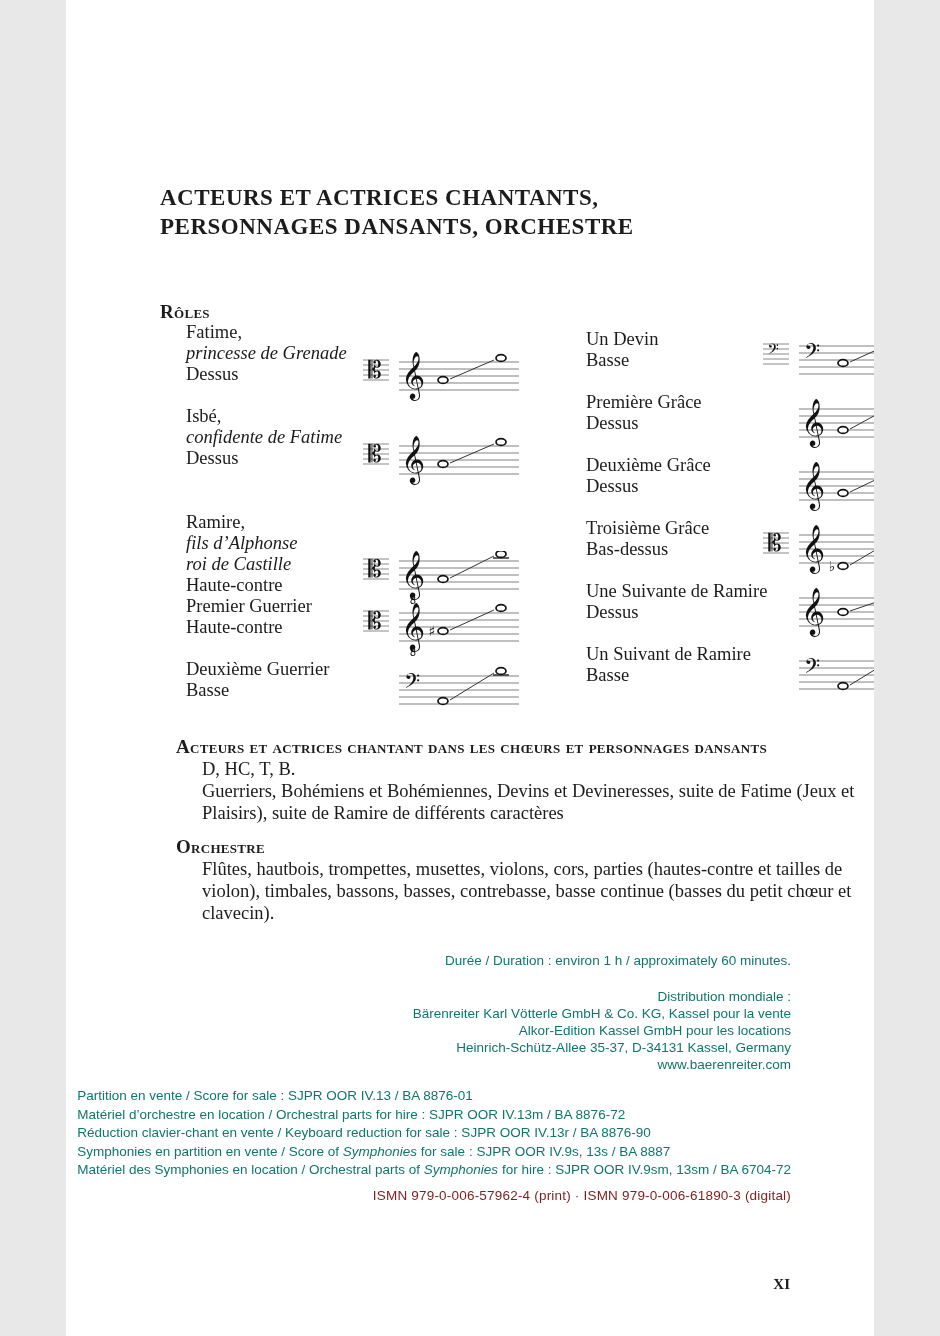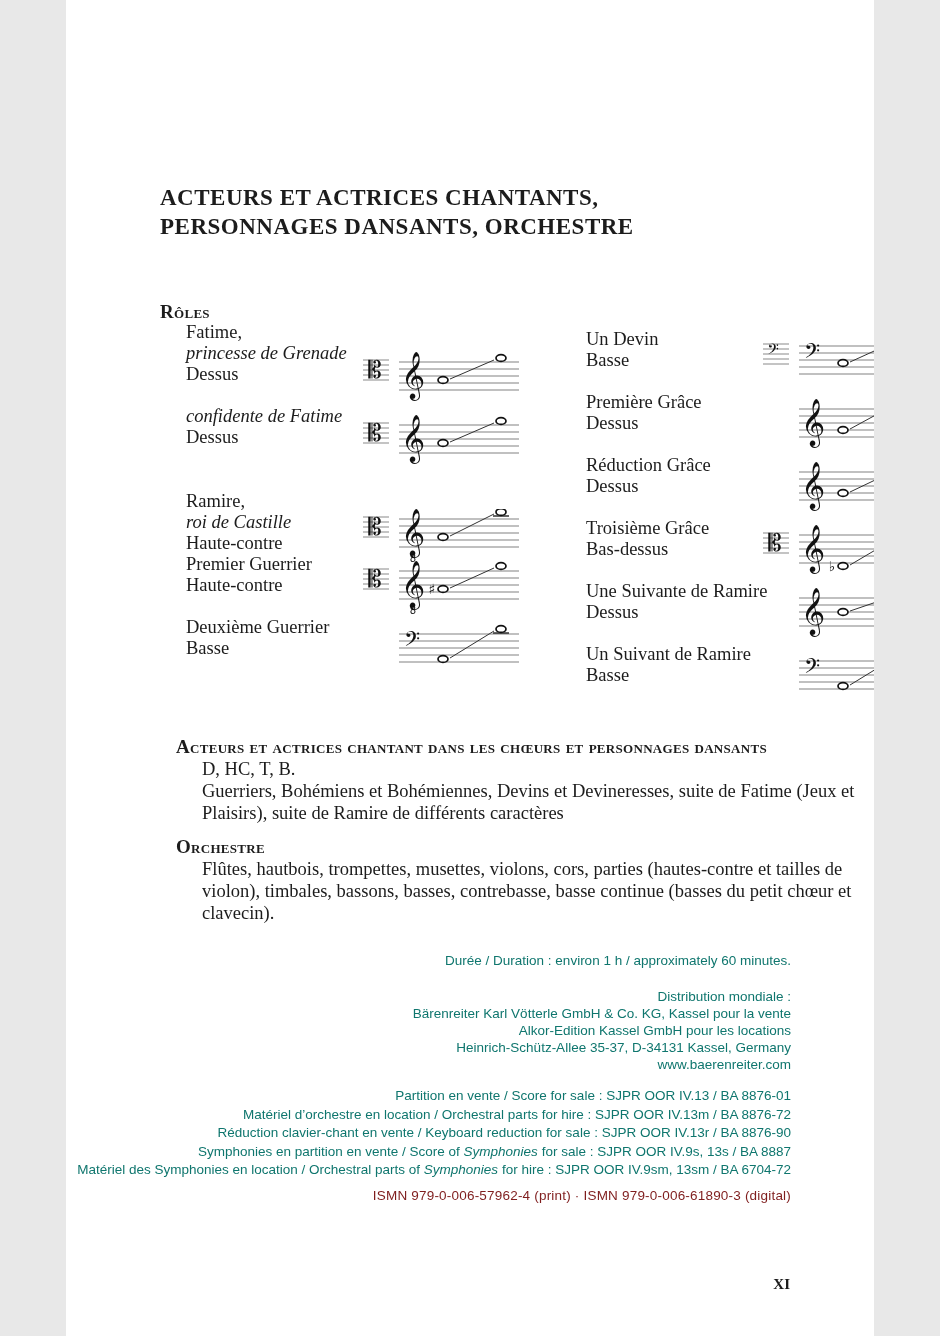--- a/index.html
+++ b/index.html
@@ -24,21 +24,21 @@
   .lines-4 .role-stave{bottom:-9px;}
   
   .prose-sec{position:absolute;left:110px;width:770px;}
   #choirs{top:736px;}
   #orchestre{top:836px;}
   .prose-lines{margin-left:26px;font-size:18.5px;line-height:22px;}
   
   .small-sans{font-family:"Liberation Sans","DejaVu Sans",sans-serif;color:#0f766e;}
   #duration{position:absolute;right:83px;top:953px;font-size:13.5px;}
   #distribution{position:absolute;right:83px;top:988px;text-align:right;font-size:13.5px;line-height:17px;}
-  #sales{position:absolute;right:83px;top:1087px;text-align:right;font-size:13.5px;line-height:18.6px;}
+  #sales{position:absolute;right:83px;top:1087px;text-align:left;font-size:13.5px;line-height:18.6px;}
   #sales .it{font-style:italic;}
   #ismn{position:absolute;right:83px;top:1188px;font-size:13.5px;letter-spacing:.2px;color:#7f1d1d;}
   #pagenum{position:absolute;right:84px;top:1276px;font-size:15px;font-weight:bold;}
 </style>
 </head>
 <body>
 
 <div id="page">
 
   <div id="title">
@@ -68,20 +68,21 @@
             <line x1="36" y1="31" x2="156" y2="31" stroke="#ababab" stroke-width="1.4"></line>
             <line x1="36" y1="38" x2="156" y2="38" stroke="#ababab" stroke-width="1.4"></line>
             <text x="50" y="23" font-size="41" fill="#111111" text-anchor="middle" dominant-baseline="central" font-family="&quot;DejaVu Sans&quot;, sans-serif">𝄞</text>
             <line x1="87" y1="27" x2="131" y2="8" stroke="#333" stroke-width="1"></line>
             <ellipse cx="80" cy="28" rx="5" ry="3.4" fill="#fff" stroke="#111111" stroke-width="1.7"></ellipse>
             <ellipse cx="138" cy="6" rx="5" ry="3.4" fill="#fff" stroke="#111111" stroke-width="1.7"></ellipse>
           </svg></span>
       </div>
       <div class="role-row lines-3" style="margin-bottom: 43px;">
         <div class="role-text">
+          <div class="role-name">Isbé,</div>
           <div class="role-desc">confidente de Fatime</div>
           <div class="role-voice">Dessus</div>
         </div>
         <span class="role-stave"><svg width="158" height="54" viewBox="0 0 158 54">
             <line x1="0" y1="8" x2="26" y2="8" stroke="#ababab" stroke-width="1.4"></line>
             <line x1="0" y1="13" x2="26" y2="13" stroke="#ababab" stroke-width="1.4"></line>
             <line x1="0" y1="18" x2="26" y2="18" stroke="#ababab" stroke-width="1.4"></line>
             <line x1="0" y1="23" x2="26" y2="23" stroke="#ababab" stroke-width="1.4"></line>
             <line x1="0" y1="28" x2="26" y2="28" stroke="#ababab" stroke-width="1.4"></line>
             <text x="12" y="18" font-size="24" fill="#111111" text-anchor="middle" dominant-baseline="central" font-family="&quot;DejaVu Sans&quot;, sans-serif">𝄡</text>
@@ -92,20 +93,21 @@
             <line x1="36" y1="38" x2="156" y2="38" stroke="#ababab" stroke-width="1.4"></line>
             <text x="50" y="23" font-size="41" fill="#111111" text-anchor="middle" dominant-baseline="central" font-family="&quot;DejaVu Sans&quot;, sans-serif">𝄞</text>
             <line x1="87" y1="27" x2="131" y2="8" stroke="#333" stroke-width="1"></line>
             <ellipse cx="80" cy="28" rx="5" ry="3.4" fill="#fff" stroke="#111111" stroke-width="1.7"></ellipse>
             <ellipse cx="138" cy="6" rx="5" ry="3.4" fill="#fff" stroke="#111111" stroke-width="1.7"></ellipse>
           </svg></span>
       </div>
       <div class="role-row lines-4" style="margin-bottom: 0px;">
         <div class="role-text">
           <div class="role-name">Ramire,</div>
+          <div class="role-desc">fils d’Alphonse</div>
           <div class="role-desc">roi de Castille</div>
           <div class="role-voice">Haute-contre</div>
         </div>
         <span class="role-stave"><svg width="158" height="54" viewBox="0 0 158 54">
             <line x1="0" y1="8" x2="26" y2="8" stroke="#ababab" stroke-width="1.4"></line>
             <line x1="0" y1="13" x2="26" y2="13" stroke="#ababab" stroke-width="1.4"></line>
             <line x1="0" y1="18" x2="26" y2="18" stroke="#ababab" stroke-width="1.4"></line>
             <line x1="0" y1="23" x2="26" y2="23" stroke="#ababab" stroke-width="1.4"></line>
             <line x1="0" y1="28" x2="26" y2="28" stroke="#ababab" stroke-width="1.4"></line>
             <text x="12" y="18" font-size="24" fill="#111111" text-anchor="middle" dominant-baseline="central" font-family="&quot;DejaVu Sans&quot;, sans-serif">𝄡</text>
@@ -206,21 +208,21 @@
             <text x="50" y="23" font-size="41" fill="#111111" text-anchor="middle" dominant-baseline="central" font-family="&quot;DejaVu Sans&quot;, sans-serif">𝄞</text>
             <line x1="87" y1="30" x2="131" y2="6" stroke="#333" stroke-width="1"></line>
             <line x1="130" y1="8" x2="146" y2="8" stroke="#111111" stroke-width="1.3"></line>
             <text x="126" y="4" font-size="14" fill="#111111" text-anchor="middle" dominant-baseline="central" font-family="&quot;DejaVu Sans&quot;, sans-serif">♭</text>
             <ellipse cx="80" cy="31" rx="5" ry="3.4" fill="#fff" stroke="#111111" stroke-width="1.7"></ellipse>
             <ellipse cx="138" cy="4" rx="5" ry="3.4" fill="#fff" stroke="#111111" stroke-width="1.7"></ellipse>
           </svg></span>
       </div>
       <div class="role-row lines-2" style="margin-bottom: 21px;">
         <div class="role-text">
-          <div class="role-name">Réduction Grâce</div>
+          <div class="role-name">Deuxième Grâce</div>
           <div class="role-voice">Dessus</div>
         </div>
         <span class="role-stave"><svg width="158" height="54" viewBox="0 0 158 54">
             <line x1="36" y1="10" x2="156" y2="10" stroke="#ababab" stroke-width="1.4"></line>
             <line x1="36" y1="17" x2="156" y2="17" stroke="#ababab" stroke-width="1.4"></line>
             <line x1="36" y1="24" x2="156" y2="24" stroke="#ababab" stroke-width="1.4"></line>
             <line x1="36" y1="31" x2="156" y2="31" stroke="#ababab" stroke-width="1.4"></line>
             <line x1="36" y1="38" x2="156" y2="38" stroke="#ababab" stroke-width="1.4"></line>
             <text x="50" y="23" font-size="41" fill="#111111" text-anchor="middle" dominant-baseline="central" font-family="&quot;DejaVu Sans&quot;, sans-serif">𝄞</text>
             <line x1="87" y1="30" x2="131" y2="9" stroke="#333" stroke-width="1"></line>

